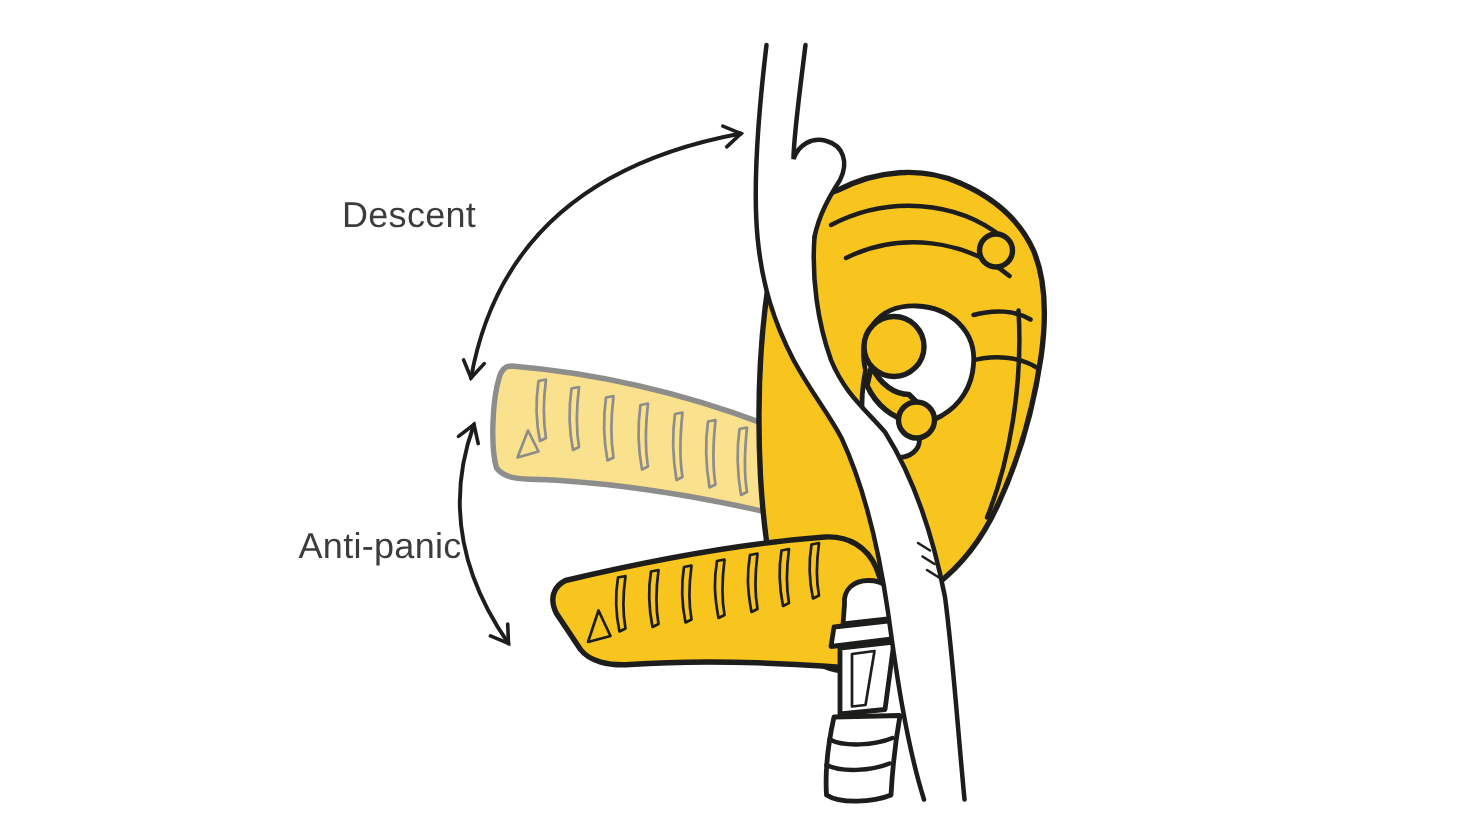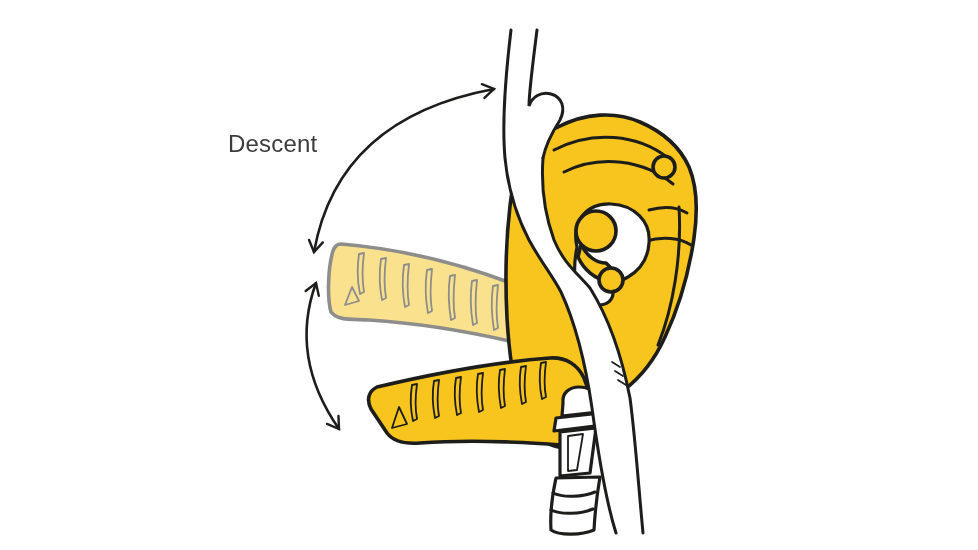--- a/index.html
+++ b/index.html
@@ -105,15 +105,16 @@
         <path class="stitch" d="M 618,380 l 8,5"></path>
       </g>
     </g>
 
     <path class="arrow" d="M 314,252 Q 338,118 494,89" marker-start="url(#ah)" marker-end="url(#ah)"></path>
     <path class="arrow" d="M 316,283 Q 289,357 339,429" marker-start="url(#ah)" marker-end="url(#ah)"></path>
   </svg>
 
   <div id="label-descent" class="label">Descent</div>
   <div id="label-antipanic" class="label">
+    <div>Anti-panic</div>
   </div>
 
 </div>
 
 </body></html>

